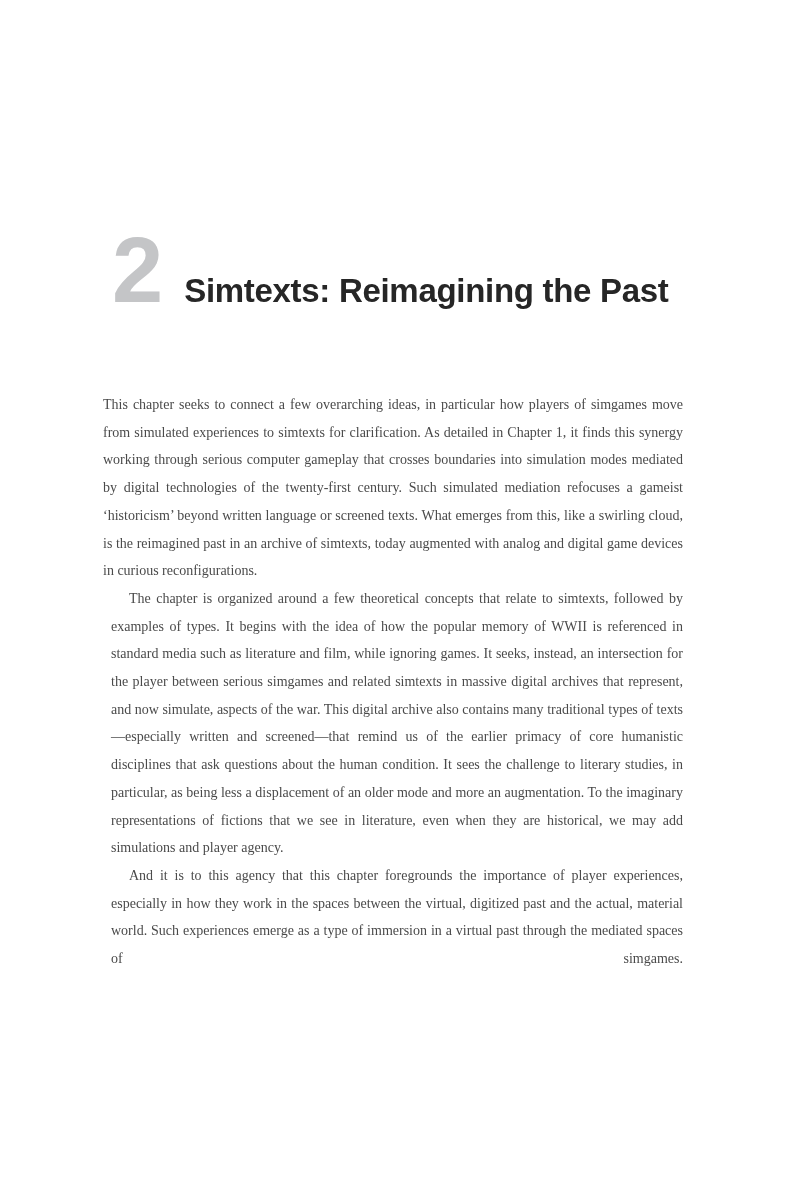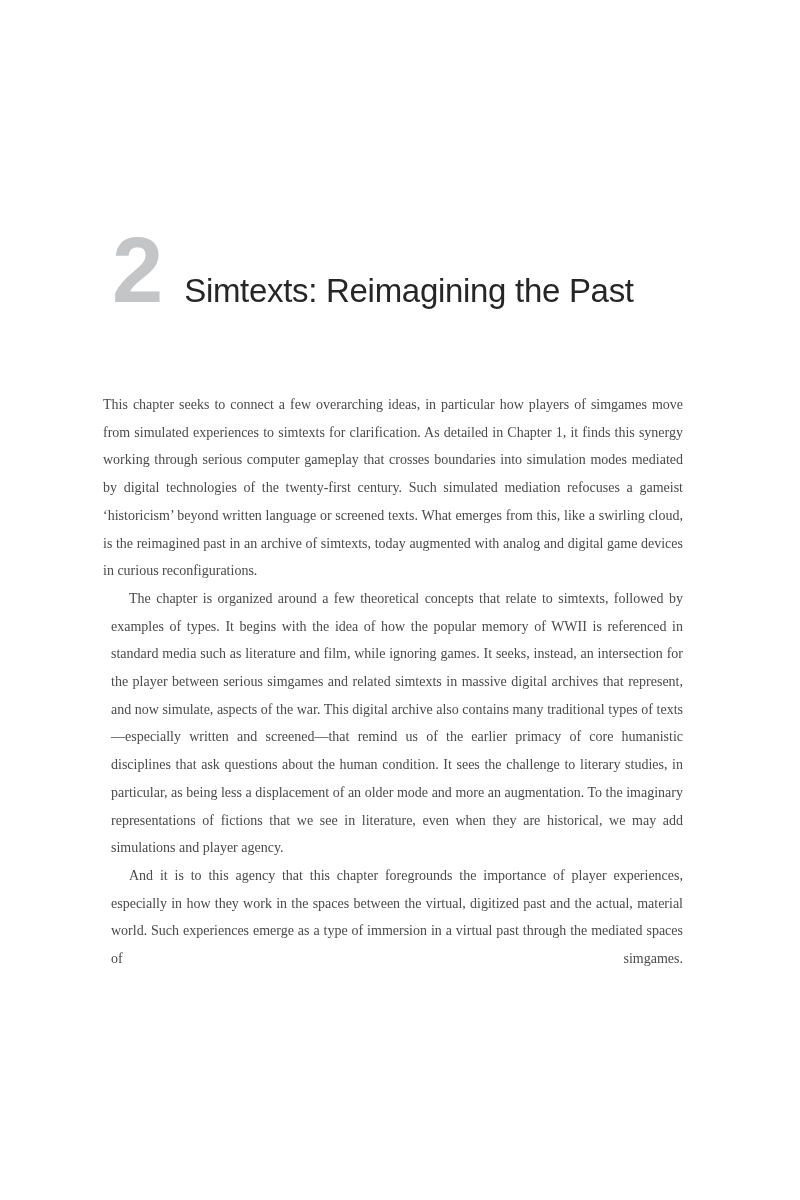--- a/index.html
+++ b/index.html
@@ -30,21 +30,21 @@
   .chapter-number {
     font-family: "Liberation Sans", sans-serif;
     font-weight: 700;
     font-size: 92px;
     line-height: 1;
     letter-spacing: 0;
     color: var(--chapter-number, #c4c5c7);
   }
   .chapter-title {
     font-family: "Liberation Sans", sans-serif;
-    font-weight: 400;
+    font-weight: 700;
     font-size: 33px;
     letter-spacing: -0.3px;
     line-height: 1;
     margin: 0;
     color: var(--chapter-title, #262626);
   }
   .body-text {
     position: absolute;
     left: 103px;
     top: 391px;

